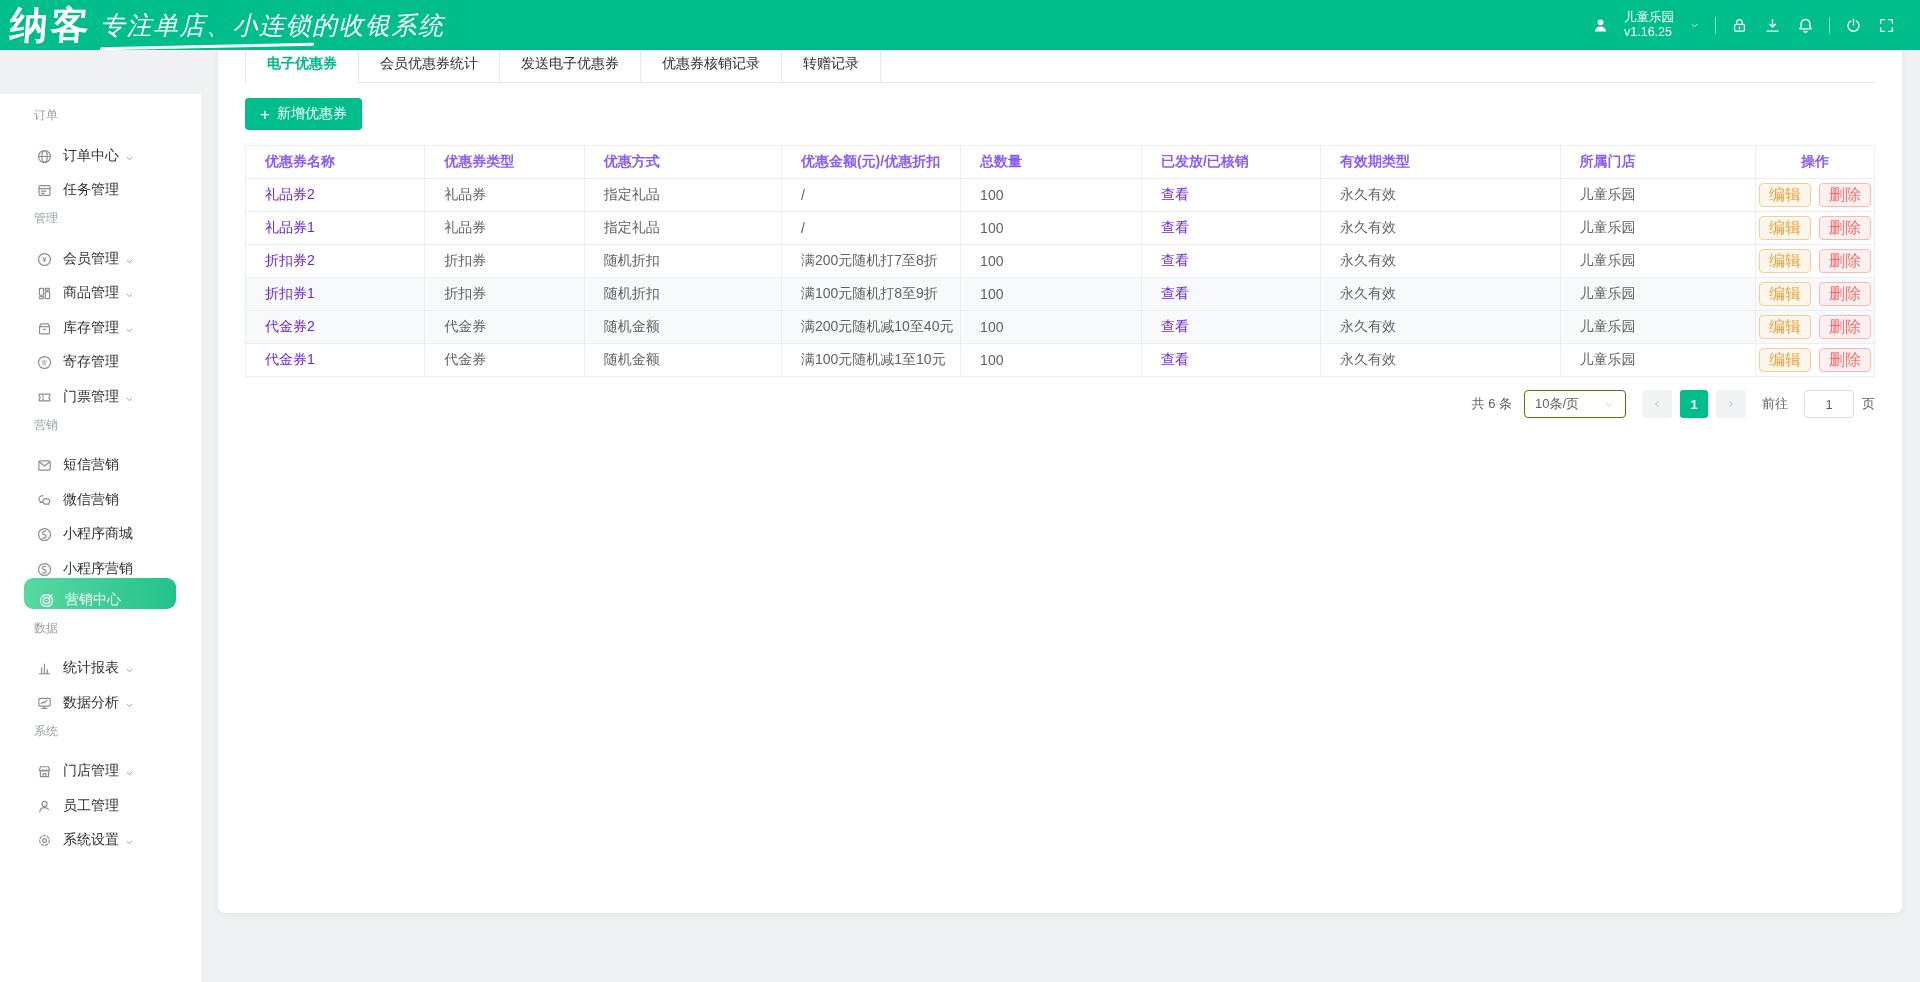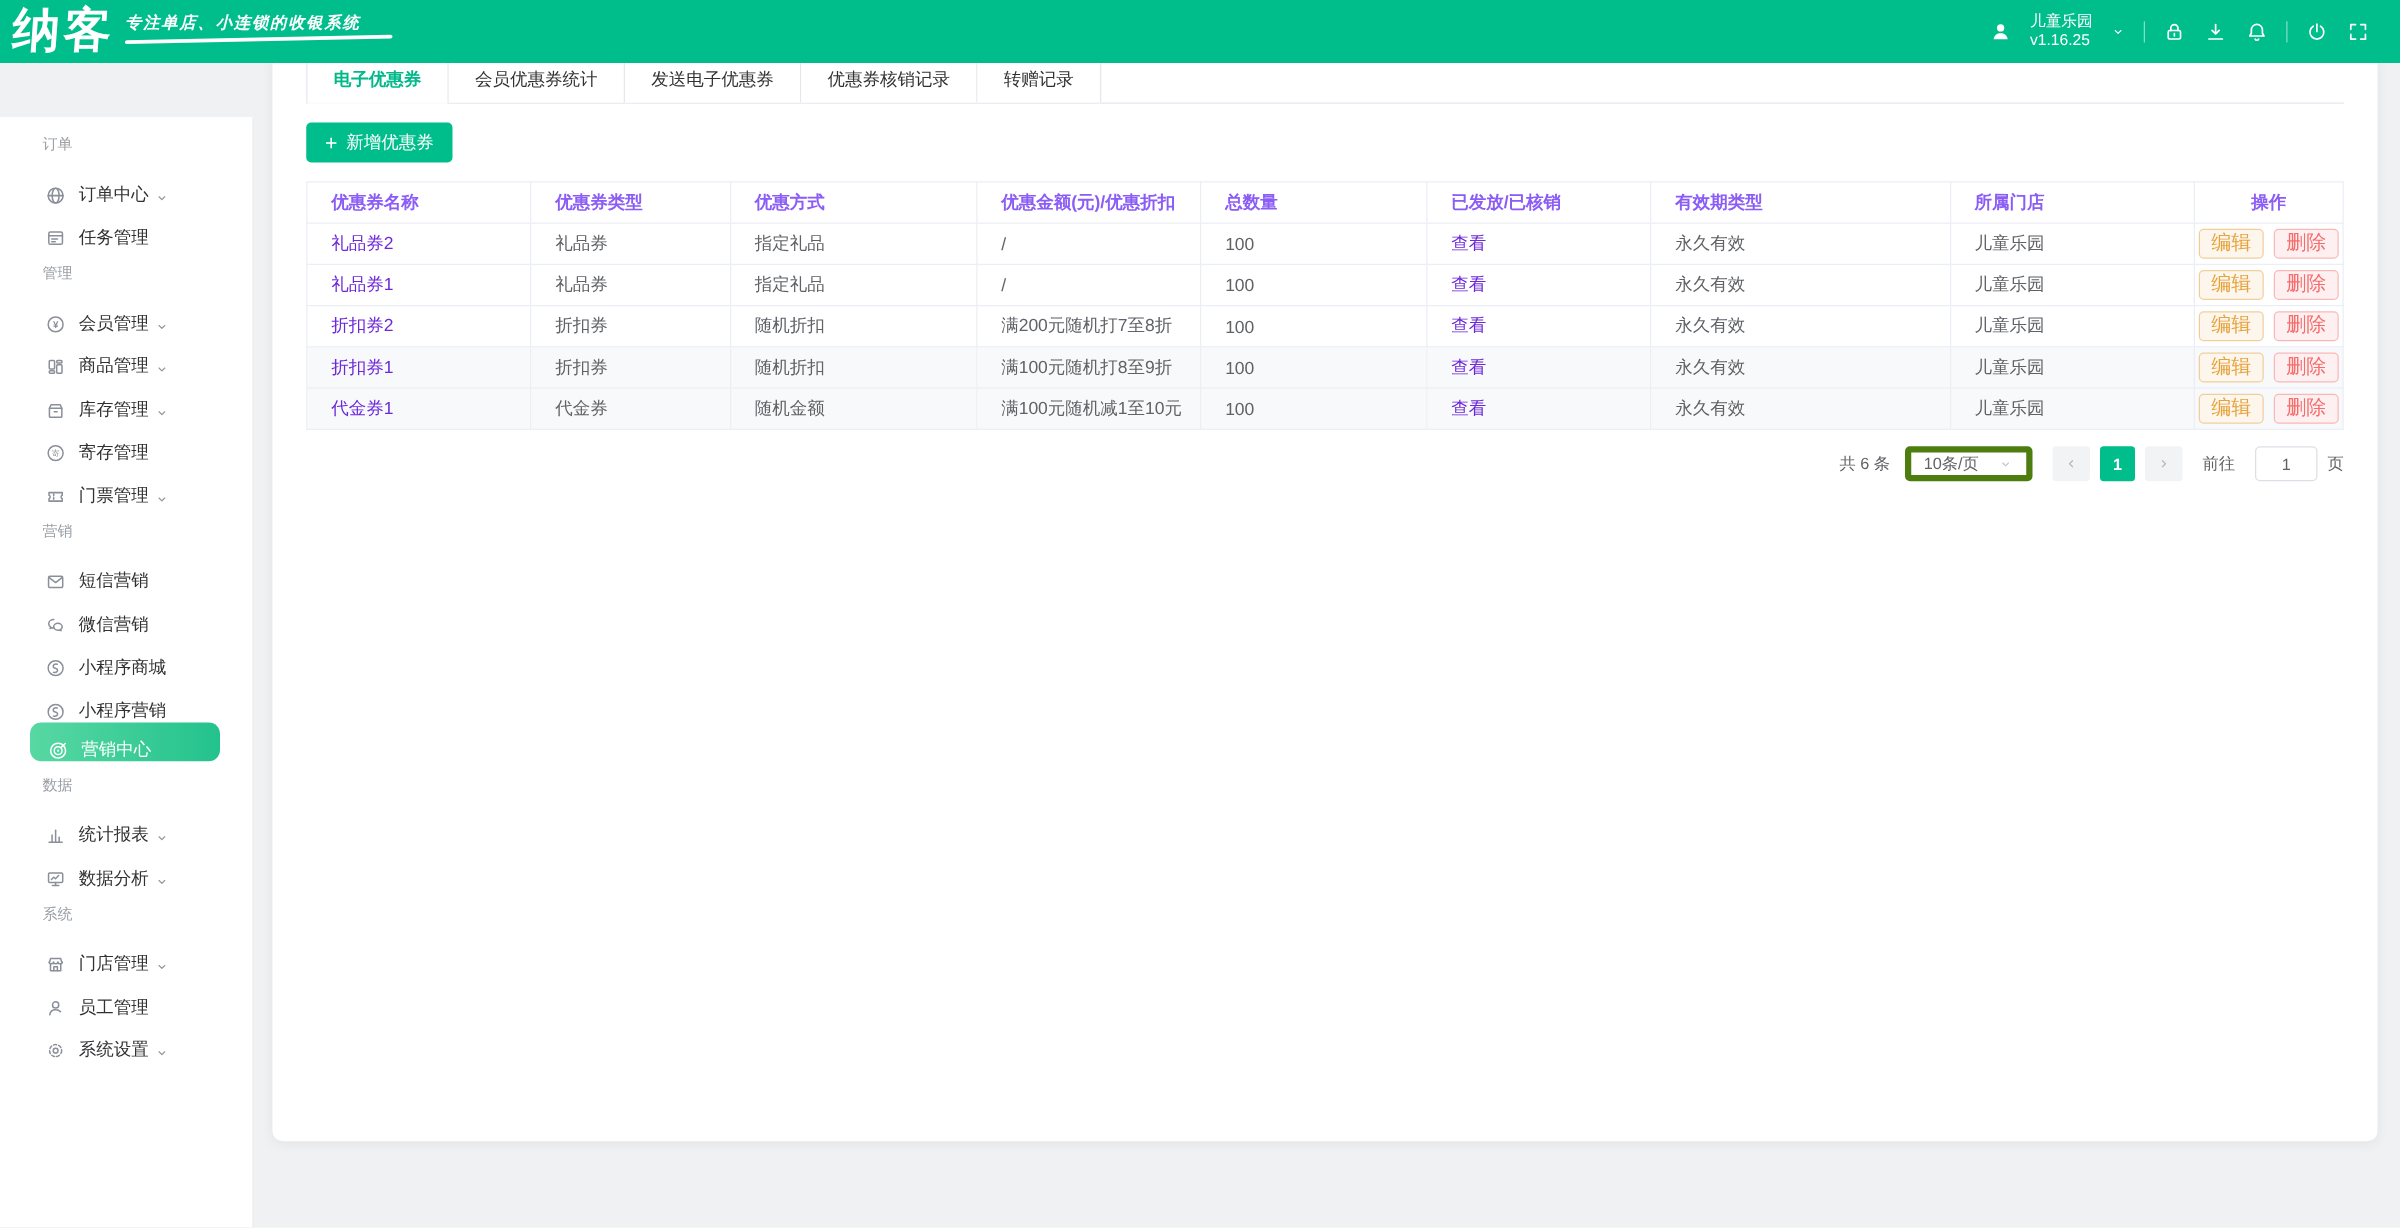--- a/index.html
+++ b/index.html
@@ -6,21 +6,21 @@
   html,body { margin:0; padding:0; width:1920px; height:982px; overflow:hidden;
     font-family:"Liberation Sans","DejaVu Sans",sans-serif; background:#f0f1f2; }
 
   
   .topbar { position:fixed; top:0; left:0; width:1920px; height:50px; background:#00BE8C;
     display:flex; align-items:center; color:#fff; z-index:20; }
   .logo-wrap { display:flex; align-items:flex-start; margin-left:10px; }
   .logo-text { font-size:38px; font-weight:900; letter-spacing:3px; line-height:48px;
     transform:skewX(-4deg); }
   .tagline-wrap { margin:8px 0 0 8px; display:flex; flex-direction:column; }
-  .tagline { font-size:13px; font-style:italic; font-weight:700; letter-spacing:1.5px; }
+  .tagline { font-size:25px; font-style:italic; font-weight:400; letter-spacing:1.5px; }
   .tagline-underline { height:2.5px; background:#fff; border-radius:3px; width:214px;
     margin-top:3px; transform:rotate(-1.2deg); }
   .topbar-right { margin-left:auto; display:flex; align-items:center; gap:14px; margin-right:24px; }
   .hicon { width:19px; height:19px; color:#fff; cursor:pointer; }
   .hicon.sm { width:13px; height:13px; }
   .user-info { display:flex; flex-direction:column; line-height:1.2; font-size:12.5px; cursor:pointer; }
   .vdiv { width:1px; height:17px; background:rgba(255,255,255,.5); }
 
   
   .sidebar { position:fixed; top:50px; left:0; bottom:0; width:203px; background:#fff;
@@ -68,21 +68,21 @@
   .link { color:#6d28d9; cursor:pointer; text-decoration:none; }
   .cell-actions { display:flex; justify-content:center; align-items:center; gap:8px; }
   .btn-mini { height:24px; padding:0 9px; border-radius:4px; font-size:16px; cursor:pointer;
     font-family:inherit; line-height:22px; }
   .btn-mini.warn { color:#E6A23C; background:#fdf6ec; border:1px solid #f0cf9b; }
   .btn-mini.danger { color:#F56C6C; background:#fef0f0; border:1px solid #f9b8b8; }
 
   
   .pagination { display:flex; align-items:center; justify-content:flex-end; margin-top:13px;
     font-size:13px; color:#606266; }
-  .pg-select { width:102px; height:28px; border:5px solid #4d7c0f; border-radius:4px;
+  .pg-select { width:102px; height:28px; border:1px solid #4d7c0f; border-radius:4px;
     display:flex; align-items:center; justify-content:space-between; padding:0 10px;
     margin-left:12px; cursor:pointer; background:#fff; }
   .sel-ch { width:13px; height:13px; color:#c0c4cc; }
   .pg-btn { width:30px; height:28px; background:#f2f3f5; border:none; border-radius:3px;
     display:flex; align-items:center; justify-content:center; cursor:pointer; }
   .pg-btn.first { margin-left:16px; }
   .pg-ch { width:14px; height:14px; color:#b4b9c2; display:block; }
   .pg-num { width:28px; height:28px; background:#00BE8C; color:#fff; border:none; border-radius:3px;
     font-size:13px; font-weight:700; margin:0 8px; cursor:pointer; font-family:inherit; }
   .pg-next { margin-right:16px; }
@@ -491,20 +491,36 @@
                 <button class="btn-mini warn">编辑</button>
                 <button class="btn-mini danger">删除</button>
               </div>
             </td>
           </tr>
           <tr>
             <td><a class="link">折扣券1</a></td>
             <td>折扣券</td>
             <td>随机折扣</td>
             <td>满100元随机打8至9折</td>
+            <td>100</td>
+            <td><a class="link">查看</a></td>
+            <td>永久有效</td>
+            <td>儿童乐园</td>
+            <td class="center">
+              <div class="cell-actions">
+                <button class="btn-mini warn">编辑</button>
+                <button class="btn-mini danger">删除</button>
+              </div>
+            </td>
+          </tr>
+          <tr>
+            <td><a class="link">代金券2</a></td>
+            <td>代金券</td>
+            <td>随机金额</td>
+            <td>满200元随机减10至40元</td>
             <td>100</td>
             <td><a class="link">查看</a></td>
             <td>永久有效</td>
             <td>儿童乐园</td>
             <td class="center">
               <div class="cell-actions">
                 <button class="btn-mini warn">编辑</button>
                 <button class="btn-mini danger">删除</button>
               </div>
             </td>

